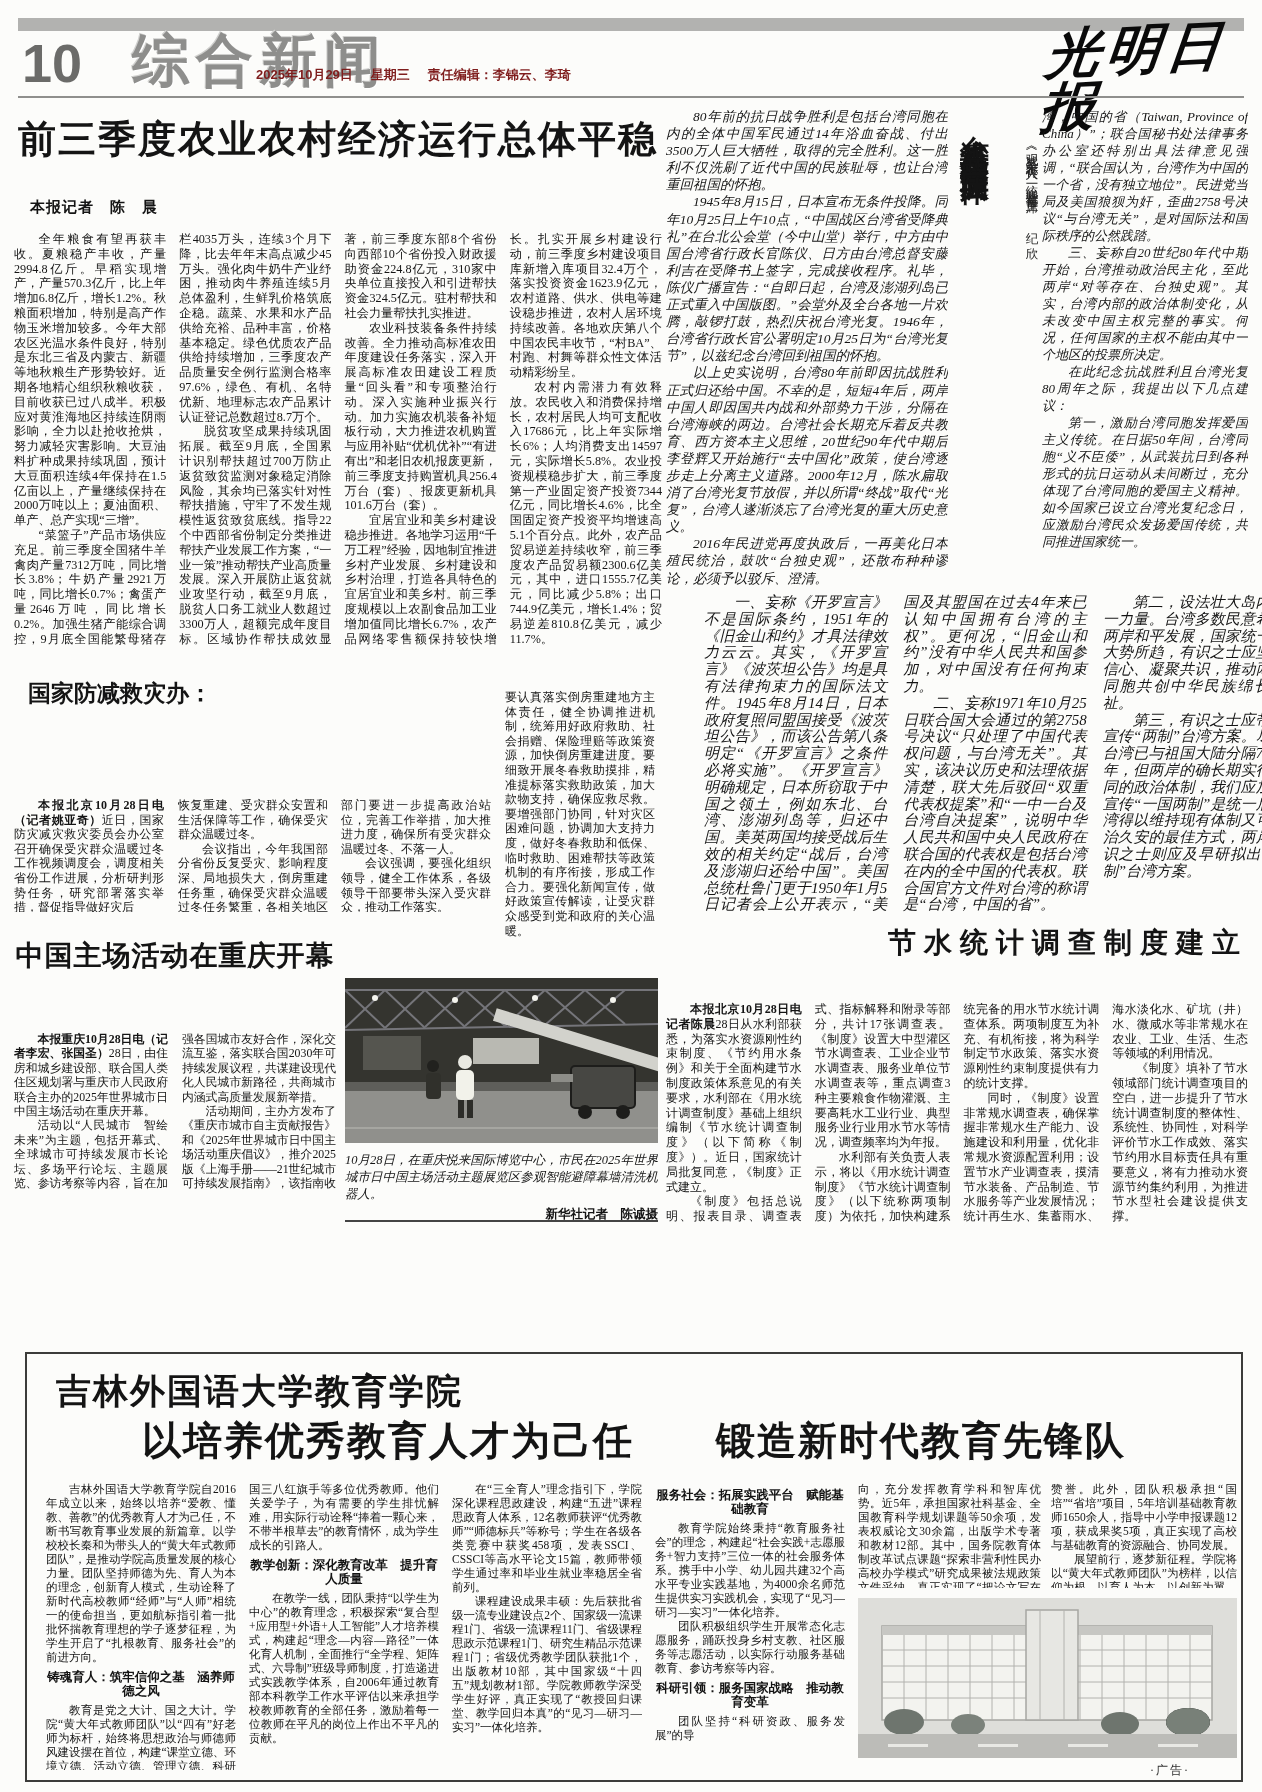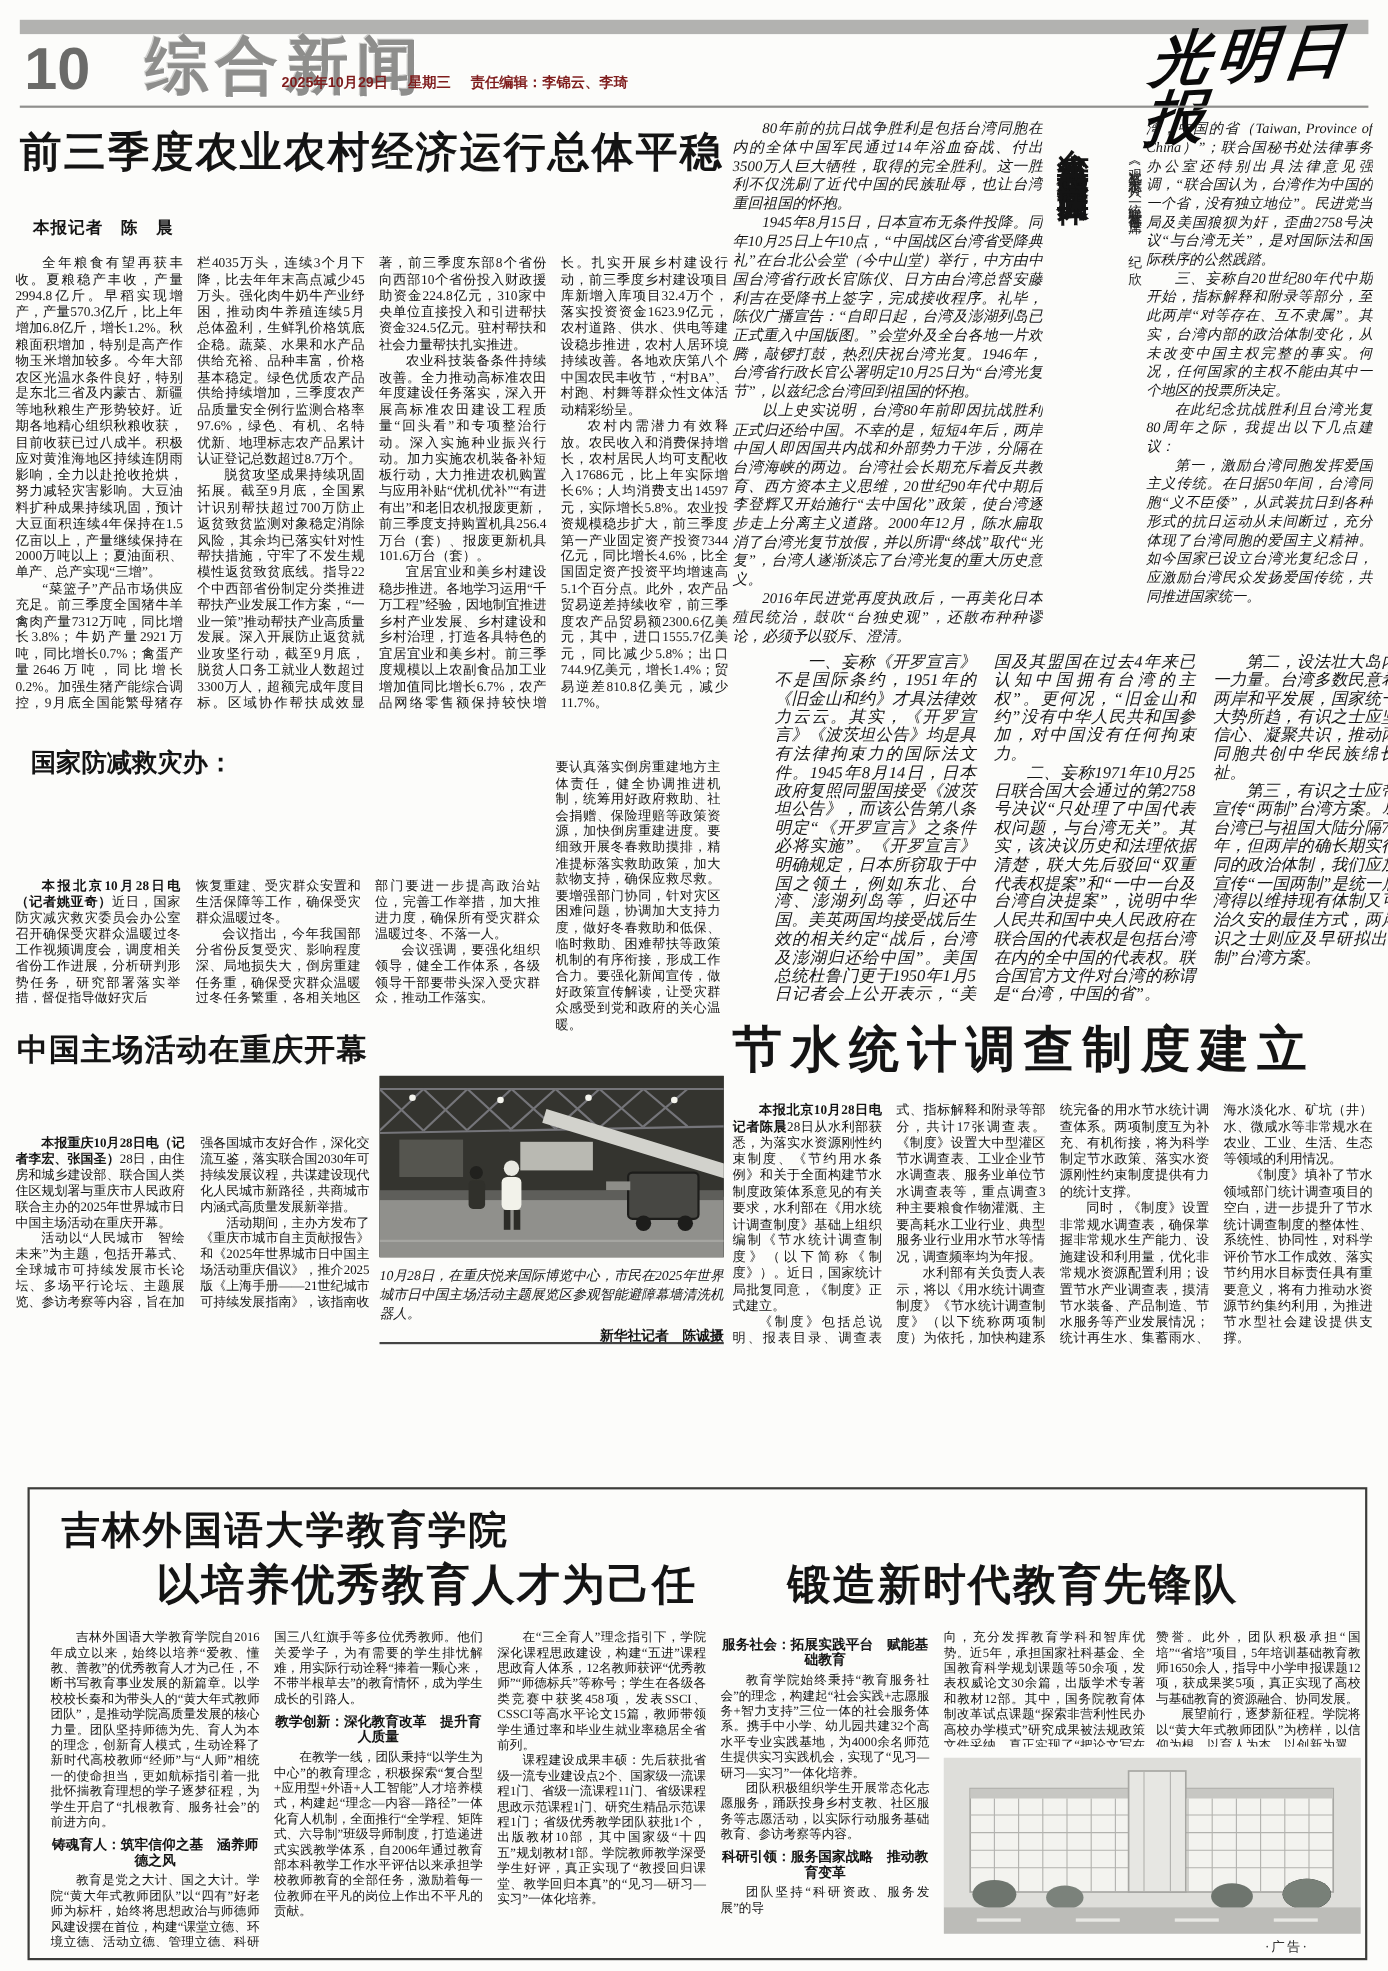--- a/index.html
+++ b/index.html
@@ -49,21 +49,21 @@
   .cities-title{left:14px;top:936px;width:322px;text-align:center;font-size:28px;font-weight:900;line-height:40px;letter-spacing:1px;}
   .cities-body{left:14px;top:1032px;width:322px;height:172px;column-count:2;column-gap:14px;
                font-size:11.8px;line-height:14.4px;overflow:hidden;}
   
   .news-photo{left:345px;top:978px;width:313px;height:165px;background:#333;}
   .news-photo svg{display:block;width:100%;height:100%;}
   .photo-caption{left:345px;top:1152px;width:313px;font-size:12.5px;line-height:17px;font-style:italic;text-align:justify;}
   .photo-credit{display:block;text-align:right;font-style:normal;font-weight:bold;margin-top:3px;font-family:"Liberation Sans",sans-serif;font-size:12.5px;}
   .photo-rule{left:345px;top:1220px;width:313px;height:2px;background:#444;}
   
-  .water-title{left:666px;top:924px;width:582px;text-align:left;font-size:45px;font-weight:900;letter-spacing:8px;}
+  .water-title{left:666px;top:924px;width:582px;text-align:right;font-size:28px;font-weight:900;letter-spacing:8px;}
   .water-body{left:666px;top:1002px;width:582px;height:338px;column-count:4;column-gap:13px;
               font-size:12px;line-height:14.8px;overflow:hidden;}
   
   .edu-box{left:25px;top:1352px;width:1218px;height:430px;border:2px solid #3c3c3a;background:#fcfcfa;}
   .edu-kicker{left:56px;top:1368px;font-size:35px;font-weight:900;font-family:"Liberation Sans",sans-serif;letter-spacing:2px;}
   .edu-title{left:40px;top:1414px;width:1188px;text-align:center;font-size:39px;font-weight:900;letter-spacing:2px;}
   .e-col{font-size:11.5px;line-height:14px;overflow:hidden;}
   .e1{left:46px;top:1482px;width:190px;height:288px;}
   .e2{left:249px;top:1482px;width:190px;height:288px;}
   .e3{left:452px;top:1482px;width:190px;height:288px;}
@@ -102,21 +102,21 @@
   <div class="abs tw tw-left art" data-name="taiwan-article-left-column">
       <p data-name="paragraph">80年前的抗日战争胜利是包括台湾同胞在内的全体中国军民通过14年浴血奋战、付出3500万人巨大牺牲，取得的完全胜利。这一胜利不仅洗刷了近代中国的民族耻辱，也让台湾重回祖国的怀抱。</p>
       <p data-name="paragraph">1945年8月15日，日本宣布无条件投降。同年10月25日上午10点，“中国战区台湾省受降典礼”在台北公会堂（今中山堂）举行，中方由中国台湾省行政长官陈仪、日方由台湾总督安藤利吉在受降书上签字，完成接收程序。礼毕，陈仪广播宣告：“自即日起，台湾及澎湖列岛已正式重入中国版图。”会堂外及全台各地一片欢腾，敲锣打鼓，热烈庆祝台湾光复。1946年，台湾省行政长官公署明定10月25日为“台湾光复节”，以兹纪念台湾回到祖国的怀抱。</p>
       <p data-name="paragraph">以上史实说明，台湾80年前即因抗战胜利正式归还给中国。不幸的是，短短4年后，两岸中国人即因国共内战和外部势力干涉，分隔在台湾海峡的两边。台湾社会长期充斥着反共教育、西方资本主义思维，20世纪90年代中期后李登辉又开始施行“去中国化”政策，使台湾逐步走上分离主义道路。2000年12月，陈水扁取消了台湾光复节放假，并以所谓“终战”取代“光复”，台湾人遂渐淡忘了台湾光复的重大历史意义。</p>
       <p data-name="paragraph">2016年民进党再度执政后，一再美化日本殖民统治，鼓吹“台独史观”，还散布种种谬论，必须予以驳斥、澄清。</p>
     </div>
   <div class="abs tw-title" data-name="taiwan-article-vertical-headline">台湾光复八十年与两岸命运共同体</div>
   <div class="abs tw-byline" data-name="taiwan-article-vertical-byline">《观察》杂志发行人、统一联盟党首任主席　　纪　欣</div>
   <div class="abs tw tw-right art" data-name="taiwan-article-right-column">
     <p class="cont" data-name="paragraph">湾，中国的省（Taiwan, Province of China）”；联合国秘书处法律事务办公室还特别出具法律意见强调，“联合国认为，台湾作为中国的一个省，没有独立地位”。民进党当局及美国狼狈为奸，歪曲2758号决议“与台湾无关”，是对国际法和国际秩序的公然践踏。</p>
-    <span><p data-name="paragraph">三、妄称自20世纪80年代中期开始，指标解释和附录等部分，至此两岸“对等存在、互不隶属”。其实，台湾内部的政治体制变化，从未改变中国主权完整的事实。何况，任何国家的主权不能由其中一个地区的投票所决定。</p><p data-name="paragraph">在此纪念抗战胜利且台湾光复80周年之际，我提出以下几点建议：</p><p data-name="paragraph">第一，激励台湾同胞发挥爱国主义传统。在日据50年间，台湾同胞“义不臣倭”，从武装抗日到各种形式的抗日运动从未间断过，充分体现了台湾同胞的爱国主义精神。如今国家已设立台湾光复纪念日，应激励台湾民众发扬爱国传统，共同推进国家统一。</p></span>
+    <span><p data-name="paragraph">三、妄称自20世纪80年代中期开始，台湾推动政治民主化，至此两岸“对等存在、台独史观”。其实，台湾内部的政治体制变化，从未改变中国主权完整的事实。何况，任何国家的主权不能由其中一个地区的投票所决定。</p><p data-name="paragraph">在此纪念抗战胜利且台湾光复80周年之际，我提出以下几点建议：</p><p data-name="paragraph">第一，激励台湾同胞发挥爱国主义传统。在日据50年间，台湾同胞“义不臣倭”，从武装抗日到各种形式的抗日运动从未间断过，充分体现了台湾同胞的爱国主义精神。如今国家已设立台湾光复纪念日，应激励台湾民众发扬爱国传统，共同推进国家统一。</p></span>
   </div>
   <div class="abs tw tw-bottom art" data-name="taiwan-article-bottom-columns">
       <p data-name="paragraph">一、妄称《开罗宣言》不是国际条约，1951年的《旧金山和约》才具法律效力云云。其实，《开罗宣言》《波茨坦公告》均是具有法律拘束力的国际法文件。1945年8月14日，日本政府复照同盟国接受《波茨坦公告》，而该公告第八条明定“《开罗宣言》之条件必将实施”。《开罗宣言》明确规定，日本所窃取于中国之领土，例如东北、台湾、澎湖列岛等，归还中国。美英两国均接受战后生效的相关约定“战后，台湾及澎湖归还给中国”。美国总统杜鲁门更于1950年1月5日记者会上公开表示，“美国及其盟国在过去4年来已认知中国拥有台湾的主权”。更何况，“旧金山和约”没有中华人民共和国参加，对中国没有任何拘束力。</p>
       <p data-name="paragraph">二、妄称1971年10月25日联合国大会通过的第2758号决议“只处理了中国代表权问题，与台湾无关”。其实，该决议历史和法理依据清楚，联大先后驳回“双重代表权提案”和“一中一台及台湾自决提案”，说明中华人民共和国中央人民政府在联合国的代表权是包括台湾在内的全中国的代表权。联合国官方文件对台湾的称谓是“台湾，中国的省”。</p>
       <p data-name="paragraph">第二，设法壮大岛内统一力量。台湾多数民意希望两岸和平发展，国家统一是大势所趋，有识之士应坚定信心、凝聚共识，推动两岸同胞共创中华民族绵长福祉。</p>
       <p data-name="paragraph">第三，有识之士应带头宣传“两制”台湾方案。尽管台湾已与祖国大陆分隔70余年，但两岸的确长期实行不同的政治体制，我们应加强宣传“一国两制”是统一后台湾得以维持现有体制又可长治久安的最佳方式，两岸有识之士则应及早研拟出“两制”台湾方案。</p>
     </div>
 
   <div class="abs winter-kicker" data-name="winter-article-kicker">国家防减救灾办：</div>
   <div class="abs w-col w1 art" data-name="winter-article-col1">

